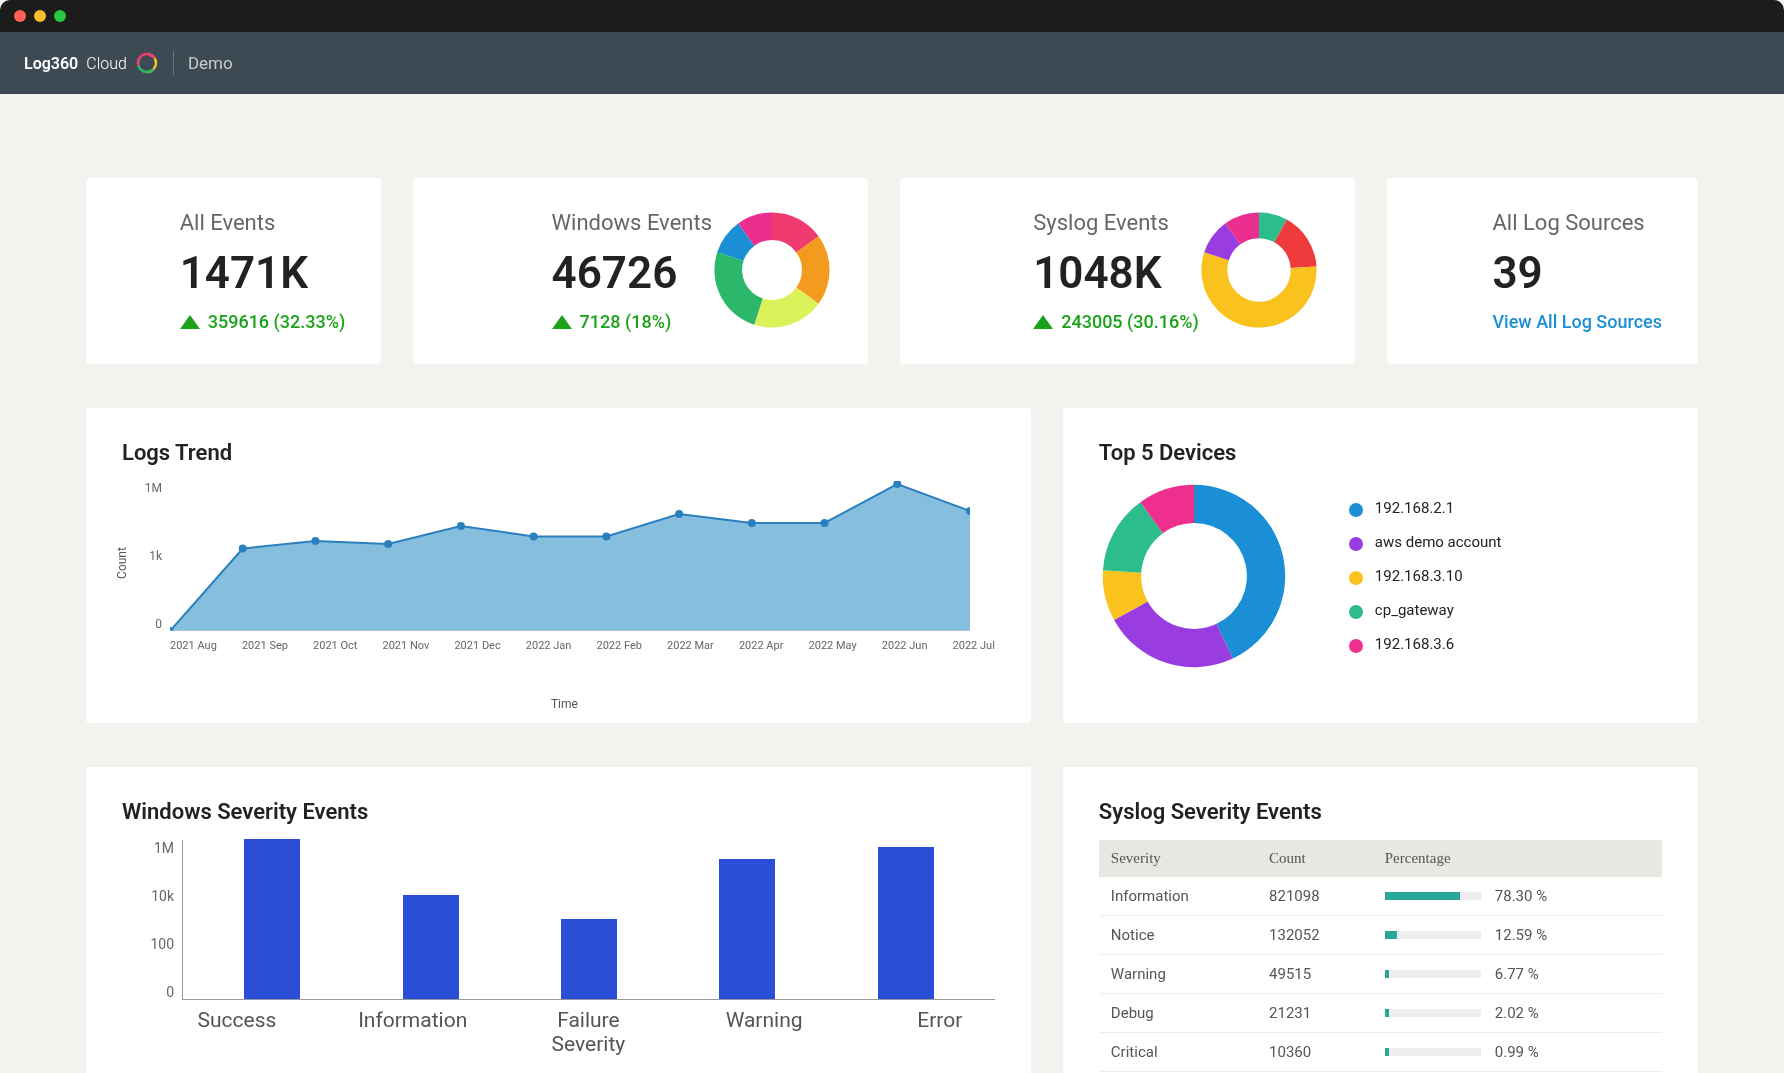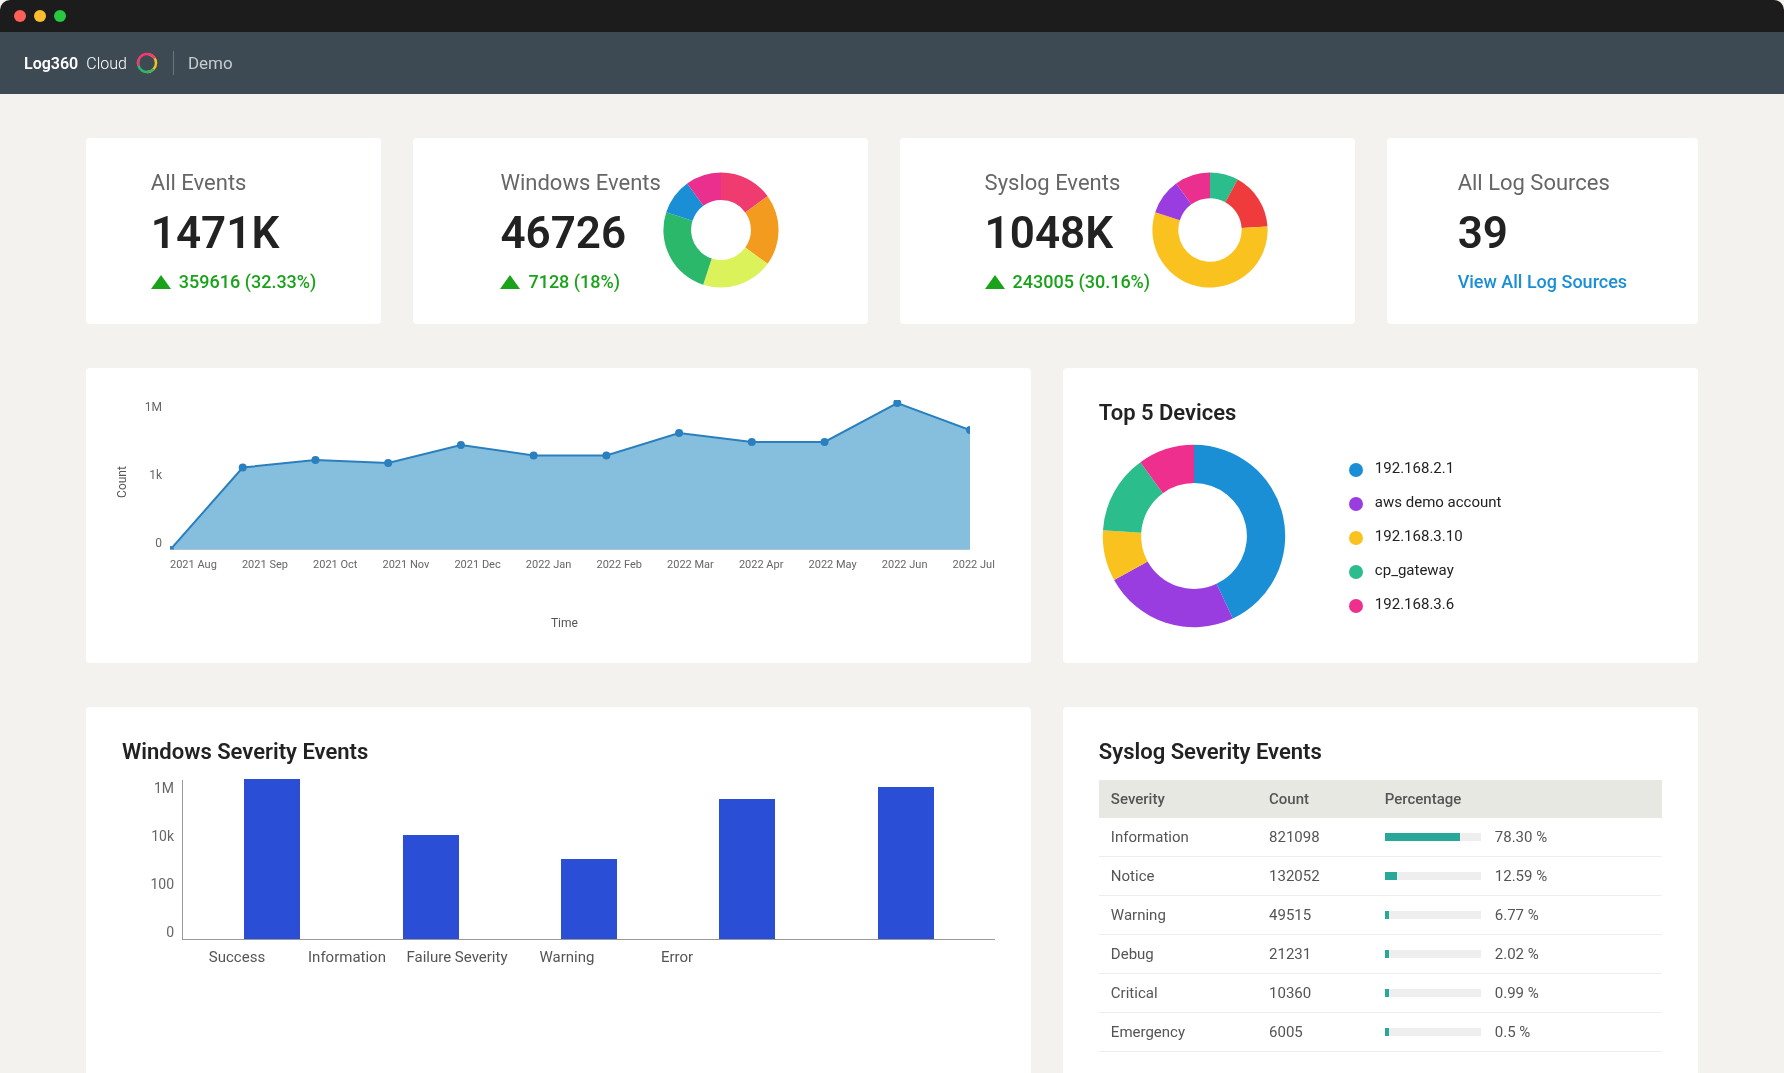--- a/index.html
+++ b/index.html
@@ -12,21 +12,21 @@
   .header { background: #3d4a53; height: 62px; display: flex; align-items: center; padding: 0 24px; }
   .brand { color: #fff; font-size: 16px; display: flex; align-items: center; gap: 8px; }
   .brand .logo-text1 { font-weight: 600; }
   .brand .logo-text2 { font-weight: 300; }
   .brand-icon { width: 24px; height: 24px; }
   .divider { width: 1px; height: 24px; background: #6a767e; margin: 0 14px; }
   .demo-label { color: #c5ccd0; font-size: 17px; text-align: right; }
   .content { padding: 44px 86px 0 86px; display: flex; flex-direction: column; gap: 44px; }
   .row { display: flex; gap: 32px; }
   .card { background: #fff; border-radius: 4px; padding: 32px 36px; flex: 1; }
-  .stat-card { display: flex; justify-content: center; align-items: flex-start; }
+  .stat-card { display: flex; justify-content: flex-end; align-items: flex-start; margin-top: 40px; }
   .sc-left { display: flex; flex-direction: column; gap: 12px; }
   .stat-title { font-size: 22px; color: #666; font-weight: 400; }
   .stat-value { font-size: 44px; font-weight: 600; color: #222; }
   .stat-change { display: flex; align-items: center; gap: 8px; color: #1aa31a; font-size: 18px; font-weight: 500; }
   .tri-up { width: 0; height: 0; border-left: 10px solid transparent; border-right: 10px solid transparent; border-bottom: 14px solid #1aa31a; }
   .link { color: #1a8fd6; font-size: 18px; font-weight: 500; cursor: pointer; }
   .donut-wrap { width: 120px; height: 120px; }
   .card h3 { font-size: 22px; font-weight: 600; margin-bottom: 16px; }
 
   .wide { flex: 1.55; }
@@ -42,24 +42,24 @@
   .donut-lg-wrap { display: flex; align-items: center; gap: 60px; }
   .donut-lg { width: 190px; height: 190px; }
   .legend { display: flex; flex-direction: column; gap: 16px; font-size: 15px; }
   .leg-item { display: flex; align-items: flex-end; gap: 12px; }
   .leg-dot { width: 14px; height: 14px; border-radius: 50%; }
 
   .bar-chart { position: relative; height: 200px; }
   .bc-y { position: absolute; left: 0; top: 0; height: 160px; width: 52px; display: flex; flex-direction: column; justify-content: space-between; text-align: right; font-size: 14px; color: #666; }
   .bc-plot { position: absolute; left: 60px; right: 0; top: 0; height: 160px; border-bottom: 1px solid #999; border-left: 1px solid #999; display: flex; align-items: flex-end; justify-content: space-around; padding: 0 10px; }
   .bar { width: 56px; background: #2a4fd6; }
-  .bc-x { position: absolute; left: 60px; right: 0; top: 168px; display: flex; justify-content: flex-start; font-size: 15px; color: #555; }
+  .bc-x { position: absolute; left: 60px; right: 0; top: 168px; display: flex; justify-content: space-between; font-size: 21px; color: #555; }
 
   .tbl { width: 100%; border-collapse: collapse; font-size: 15px; }
-  .tbl th { background: #e8e8e3; color: #555; text-align: left; padding: 10px 12px; font-weight: 500; }
+  .tbl th { background: #e8e8e3; color: #555; text-align: left; padding: 10px 12px; font-weight: 500; font-family: Liberation Serif, serif; }
   .tbl td { padding: 10px 12px; color: #555; border-bottom: 1px solid #eee; }
   .pct-bar-wrap { display: flex; align-items: center; gap: 14px; }
   .pct-track { width: 96px; height: 8px; background: #eee; position: relative; }
   .pct-fill { height: 100%; background: #29a89a; position: absolute; left: 0; top: 0; }
 </style>
 </head>
 <body>
 
 <div class="window-chrome">
   <div class="dot dot-red"></div>
@@ -133,20 +133,21 @@
       <div class="sc-left">
         <div class="stat-title">All Log Sources</div>
         <div class="stat-value">39</div>
         <div class="link">View All Log Sources</div>
       </div>
     </div>
     </div>
 
   <div class="row">
     <div class="card wide">
+      <h3>Logs Trend</h3>
       <div class="area-chart">
         <span class="y-axis-label">Count</span>
         <div class="y-ticks" id="lt-y">
             <span>1M</span>
             <span>1k</span>
             <span>0</span>
           </div>
         <svg class="ac-plot" id="lt-plot" viewBox="0 0 800 150" preserveAspectRatio="none">
             <path d="M0,150 L0,150 L72.72727272727273,67.5 L145.45454545454547,60 L218.18181818181816,63 L290.90909090909093,45 L363.6363636363636,55.5 L436.3636363636363,55.5 L509.09090909090907,33 L581.8181818181819,42 L654.5454545454546,42 L727.2727272727273,3 L800,30 L800,150 Z" fill="#79b8da" fill-opacity="0.9"></path>
             <path d="M0,150 L72.72727272727273,67.5 L145.45454545454547,60 L218.18181818181816,63 L290.90909090909093,45 L363.6363636363636,55.5 L436.3636363636363,55.5 L509.09090909090907,33 L581.8181818181819,42 L654.5454545454546,42 L727.2727272727273,3 L800,30" fill="none" stroke="#2a7fbf" stroke-width="2"></path>

